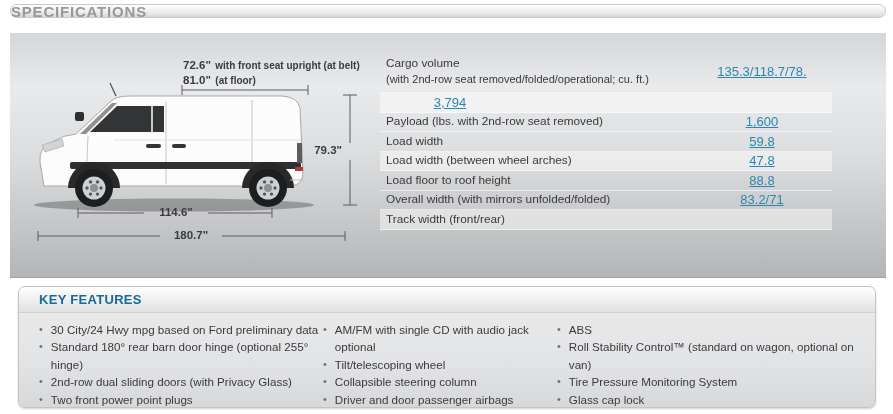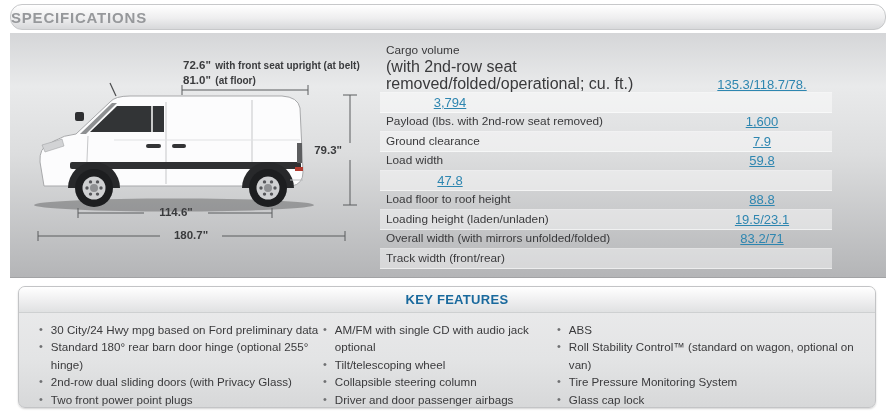--- a/index.html
+++ b/index.html
@@ -3,21 +3,21 @@
 <meta charset="utf-8">
 <style>
   html,body{margin:0;padding:0;}
   body{
     width:893px;height:414px;position:relative;overflow:hidden;
     background:#ffffff;
     font-family:"Liberation Sans",sans-serif;
   }
   
   .spec-header-bar{
-    position:absolute;left:10px;top:4px;width:876px;height:26px;box-sizing:border-box;
+    position:absolute;left:10px;top:4px;width:876px;height:14px;box-sizing:border-box;
     background:linear-gradient(180deg,#ffffff 0%,#eeeeef 55%,#d7d8da 100%);
     border:1px solid #c7c8ca;border-radius:12px;
     display:flex;align-items:center;
   }
   .spec-header-bar .title{
     font-size:15px;font-weight:bold;color:#96989b;letter-spacing:.8px;
   }
   
   .main-panel{
     position:absolute;left:10px;top:33px;width:876px;height:244px;
@@ -36,36 +36,36 @@
   .dim-wheelbase{left:126px;top:156px;width:64px;text-align:center;}
   .dim-length{left:142px;top:179px;width:62px;text-align:center;}
   
   .spec-table{position:absolute;left:370px;top:12px;width:452px;}
   .spec-row{
     display:flex;align-items:center;box-sizing:border-box;
     height:19.5px;padding:0 6px;
     border-bottom:1px solid rgba(255,255,255,.55);
   }
   .spec-row.alt{background:rgba(255,255,255,.45);}
-  .spec-row.tall{height:48px;align-items:flex-end;padding-top:6px;}
+  .spec-row.tall{height:48px;align-items:center;padding-top:6px;}
   .spec-label{flex:1;font-size:11.8px;color:#39393b;line-height:15px;}
-  .spec-sublabel{display:block;font-size:16px;color:#39393b;line-height:17px;}
+  .spec-sublabel{display:block;font-size:11px;color:#39393b;line-height:17px;}
   .spec-value{width:128px;text-align:center;font-size:13px;color:#2e86b0;line-height:15px;text-decoration:underline;}
   
   .kf-panel{
     position:absolute;left:18px;top:286px;width:858px;height:122px;box-sizing:border-box;
     border:1px solid #c3c4c6;border-radius:7px;overflow:hidden;
     background:linear-gradient(180deg,#ececed 0%,#e3e4e5 60%,#d7d8d9 100%);
     box-shadow:0 1px 2px rgba(0,0,0,.18);
   }
   .kf-header{
     height:26px;box-sizing:border-box;
     background:linear-gradient(180deg,#ffffff 0%,#f0f0f1 50%,#e0e1e2 100%);
     border-bottom:1px solid #ced0d1;
-    display:flex;align-items:center;padding-left:20px;justify-content:center;
+    display:flex;align-items:center;padding-left:20px;
   }
   .kf-header .title{font-size:13px;font-weight:bold;color:#19699d;letter-spacing:.3px;}
   .kf-body{display:flex;padding:8px 0 0 20px;}
   .kf-col{display:flex;flex-direction:column;}
   .kf-col-1{width:284px;}
   .kf-col-2{width:234px;}
   .kf-col-3{flex:1;}
   .kf-item{display:flex;font-size:11.6px;color:#3a3a3c;line-height:17.4px;}
   .kf-bullet{color:#6f7072;margin-right:8px;font-size:11px;}
 </style>
@@ -184,55 +184,45 @@
   </div>
 
   <div class="spec-row">
     <div class="spec-label">
       <span class="label-main">Payload (lbs. with 2nd-row seat removed)</span>
       
     </div>
     <div class="spec-value">1,600</div>
   </div>
 
+
+  <div class="spec-row">
+    <div class="spec-label">
+      <span class="label-main">Load width</span>
+      
+    </div>
+    <div class="spec-value">59.8</div>
+  </div>
+
   <div class="spec-row alt">
     <div class="spec-label">
-      <span class="label-main">Ground clearance</span>
-      
-    </div>
-    <div class="spec-value">7.9</div>
+      <span class="label-main">Load width (between wheel arches)</span>
+      
+    </div>
+    <div class="spec-value">47.8</div>
   </div>
 
   <div class="spec-row">
     <div class="spec-label">
-      <span class="label-main">Load width</span>
-      
-    </div>
-    <div class="spec-value">59.8</div>
-  </div>
-
-  <div class="spec-row alt">
-    <div class="spec-value">47.8</div>
-  </div>
-
-  <div class="spec-row">
-    <div class="spec-label">
       <span class="label-main">Load floor to roof height</span>
       
     </div>
     <div class="spec-value">88.8</div>
   </div>
 
-  <div class="spec-row alt">
-    <div class="spec-label">
-      <span class="label-main">Loading height (laden/unladen)</span>
-      
-    </div>
-    <div class="spec-value">19.5/23.1</div>
-  </div>
 
   <div class="spec-row">
     <div class="spec-label">
       <span class="label-main">Overall width (with mirrors unfolded/folded)</span>
       
     </div>
     <div class="spec-value">83.2/71</div>
   </div>
 
   <div class="spec-row alt">

